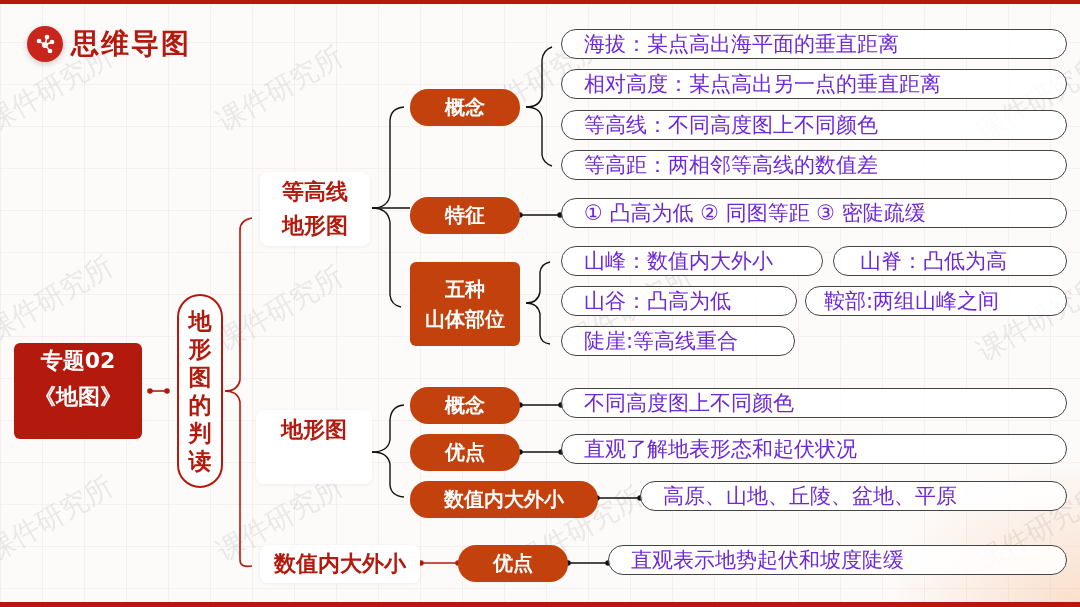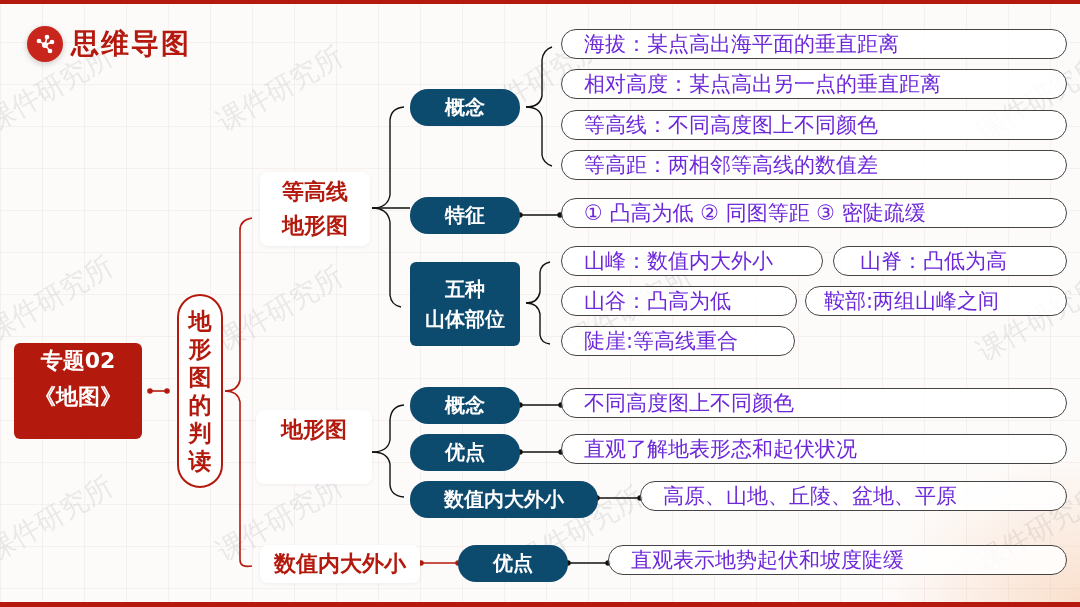--- a/index.html
+++ b/index.html
@@ -32,21 +32,21 @@
 
   .vnode { position: absolute; left: 177px; top: 294px; width: 46px; height: 194px;
     border: 2px solid #b31a0d; border-radius: 23px; background: #fff;
     color: #b31a0d; font-weight: bold; font-size: 23px; text-align: center;
     display: flex; flex-direction: column; justify-content: center; line-height: 28px; }
 
   .l2 { position: absolute; background: #fff; border-radius: 8px; color: #b31a0d;
     font-weight: bold; font-size: 22px; text-align: center; line-height: 34px;
     box-shadow: 0 1px 4px rgba(0,0,0,0.06); }
 
-  .blk { position: absolute; background: #0c4a6e; color: #fff; font-weight: bold; font-size: 20px;
+  .blk { position: absolute; background: #c2410c; color: #fff; font-weight: bold; font-size: 20px;
     text-align: center; border-radius: 18px; display: flex; align-items: center; justify-content: center; }
 
   .leaf { position: absolute; height: 30px; border: 1.3px solid #444; border-radius: 17px;
     background: rgba(255,255,255,0.85); font-size: 21px; color: #6d28d9; padding-left: 22px;
     display: flex; align-items: center; white-space: nowrap; }
 
   svg.lines { position: absolute; left: 0; top: 0; pointer-events: none; }
 </style>
 </head>
 <body>

